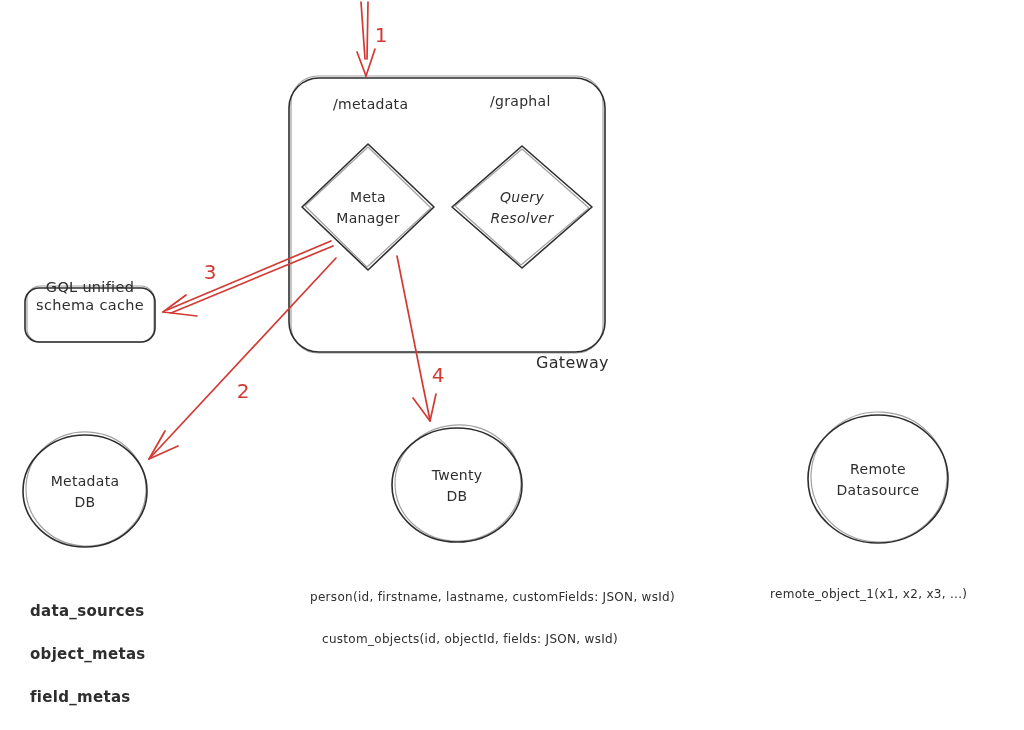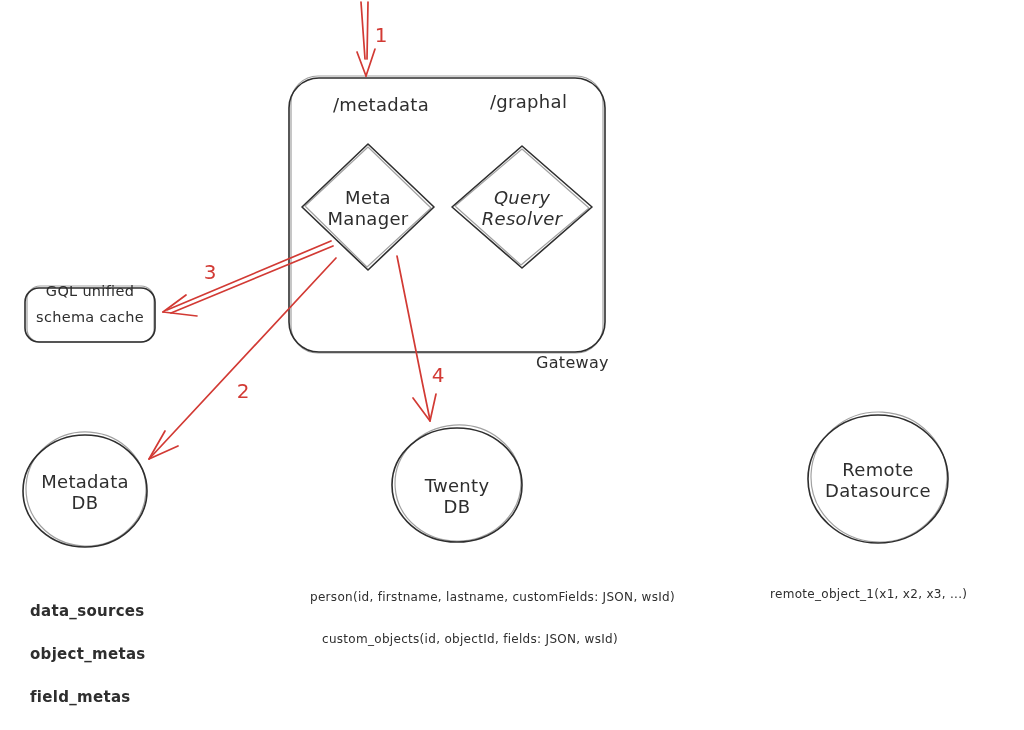--- a/index.html
+++ b/index.html
@@ -21,21 +21,21 @@
   
   .ink * { fill: #ffffff; stroke: var(--ink); stroke-width: 1.6; stroke-linejoin: round; }
   .ink .ghost { fill: none; opacity: 0.45; stroke-width: 1.2; }
   .red path { fill: none; stroke: var(--red); stroke-width: 1.7; stroke-linecap: round; }
   
   .lbl {
     position: absolute;
     white-space: pre-line;
     letter-spacing: 0.3px;
     line-height: 21px;
-    font-size: 18px;
+    font-size: 14px;
   }
   .center { transform: translate(-50%, -50%); text-align: center; }
   .code { font-size: 12px; line-height: 18px; }
   .tables { line-height: 21.5px; font-size: 15px; font-weight: bold; }
   .stepnum {
     position: absolute;
     color: var(--red);
     font-size: 20px;
     font-weight: 500;
     transform: translate(-50%, -50%);
@@ -107,26 +107,26 @@
   <div class="lbl" style="left:333px; top:94px;">/metadata</div>
   <div class="lbl" style="left:490px; top:91px;text-align:center;">/graphal</div>
 
   <div class="lbl center" style="left:368px; top:208px;">Meta
 Manager</div>
   <div class="lbl center" style="left:522px; top:208px;font-style:italic;">Query
 Resolver</div>
 
   <div class="lbl" style="left:536px; top:328px; font-size:16px;margin-top:24px;">Gateway</div>
 
-  <div class="lbl center" style="left:90px; top:304px; font-size:14.5px; line-height:26px;text-align:center;">GQL unified
+  <div class="lbl center" style="left:90px; top:296px; font-size:14.5px; line-height:18px;text-align:center;">GQL unified
 schema cache</div>
 
   <div class="lbl center" style="left:85px; top:492px;">Metadata
 DB</div>
-  <div class="lbl center" style="left:457px; top:496px;">Twenty
+  <div class="lbl center" style="left:457px; top:486px;">Twenty
 DB</div>
   <div class="lbl center" style="left:878px; top:480px;">Remote
 Datasource</div>
 
   <div class="lbl tables" style="left:30px; top:579px;">
     <div>data_sources</div>
     <div>object_metas</div>
     <div>field_metas</div>
   </div>
 

